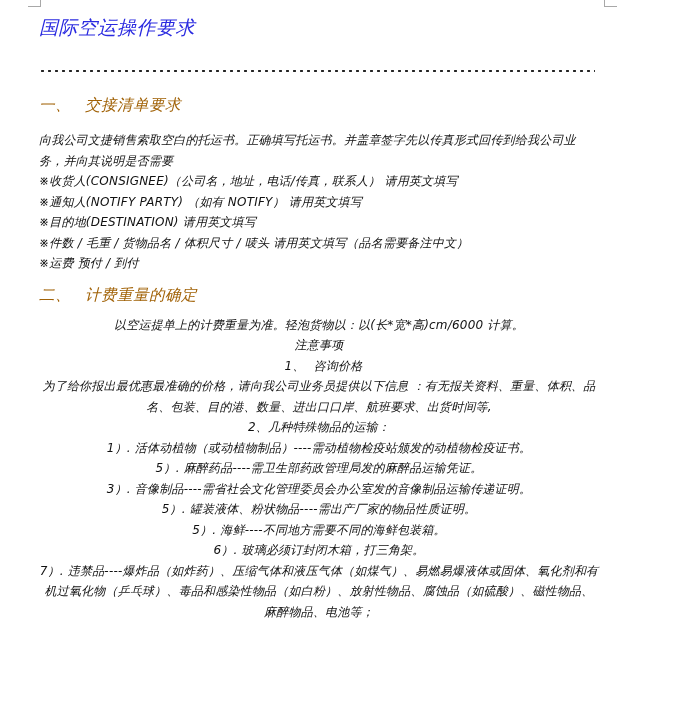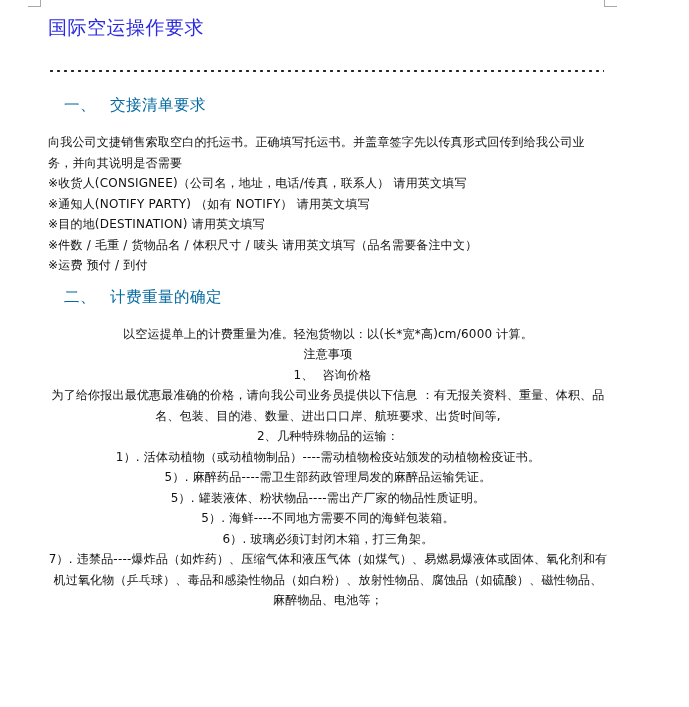--- a/index.html
+++ b/index.html
@@ -1,26 +1,26 @@
 <!DOCTYPE html>
 <html><head>
 <meta charset="utf-8">
 <style>
   html, body { margin: 0; padding: 0; background: #ffffff; }
   body { width: 689px; height: 707px; position: relative; overflow: hidden;
          font-family: "DejaVu Sans", "Liberation Sans", sans-serif; color: #111; }
   .corner { position: absolute; border-color: #a8a8a8; border-style: solid; width: 12px; height: 6px; }
   .corner.tl { left: 28px; top: 0; border-width: 0 1px 1px 0; }
   .corner.tr { left: 604px; top: 0; border-width: 0 0 1px 1px; }
-  .page { position: absolute; left: 48px; top: 14px; width: 560px; }
+  .page { position: absolute; left: 39px; top: 14px; width: 560px; font-style: italic; }
   .title { color: #2a2ae0; font-size: 19px; line-height: 26px; margin: 0; font-weight: normal; letter-spacing: 0.5px; }
   .dots { margin-top: 28px; height: 6px; width: 556px;
           background-image: radial-gradient(circle, #222 1.1px, transparent 1.3px);
           background-size: 7px 6px; background-repeat: repeat-x; }
-  .h2 { color: #0369a1; font-size: 15.5px; line-height: 22px; margin: 16px; font-weight: normal; letter-spacing: 0.5px; }
+  .h2 { color: #a16207; font-size: 15.5px; line-height: 22px; margin: 0; font-weight: normal; letter-spacing: 0.5px; }
   .h2 .num { display: inline-block; width: 46px; }
   .h2.one { margin-top: 20px; }
   .h2.two { margin-top: 10px; }
   .para { font-size: 12px; line-height: 20.5px; margin: 0; letter-spacing: 0.2px; }
   .block1 { margin-top: 14px; }
   .block2 { margin-top: 9px; text-align: center; }
   .item-num { display: inline-block; width: 38px; }
 </style>
 </head>
 <body>
@@ -46,18 +46,19 @@
   <h2 class="h2 two"><span class="num">二、</span><span>计费重量的确定</span></h2>
 
   <div class="block2">
     <p class="para">以空运提单上的计费重量为准。轻泡货物以：以(长*宽*高)cm/6000 计算。</p>
     <p class="para">注意事项</p>
     <p class="para"><span class="item-num">1、</span><span>咨询价格</span></p>
     <p class="para">为了给你报出最优惠最准确的价格，请向我公司业务员提供以下信息 ：有无报关资料、重量、体积、品名、包装、目的港、数量、进出口口岸、航班要求、出货时间等,</p>
     <p class="para">2、几种特殊物品的运输：</p>
     <p class="para">1）. 活体动植物（或动植物制品）----需动植物检疫站颁发的动植物检疫证书。</p>
     <p class="para">5）. 麻醉药品----需卫生部药政管理局发的麻醉品运输凭证。</p>
+    <p class="para">3）. 音像制品----需省社会文化管理委员会办公室发的音像制品运输传递证明。</p>
     <p class="para">5）. 罐装液体、粉状物品----需出产厂家的物品性质证明。</p>
     <p class="para">5）. 海鲜----不同地方需要不同的海鲜包装箱。</p>
     <p class="para">6）. 玻璃必须订封闭木箱，打三角架。</p>
     <p class="para">7）. 违禁品----爆炸品（如炸药）、压缩气体和液压气体（如煤气）、易燃易爆液体或固体、氧化剂和有机过氧化物（乒乓球）、毒品和感染性物品（如白粉）、放射性物品、腐蚀品（如硫酸）、磁性物品、麻醉物品、电池等；</p>
   </div>
 </div>
 
 </body></html>

